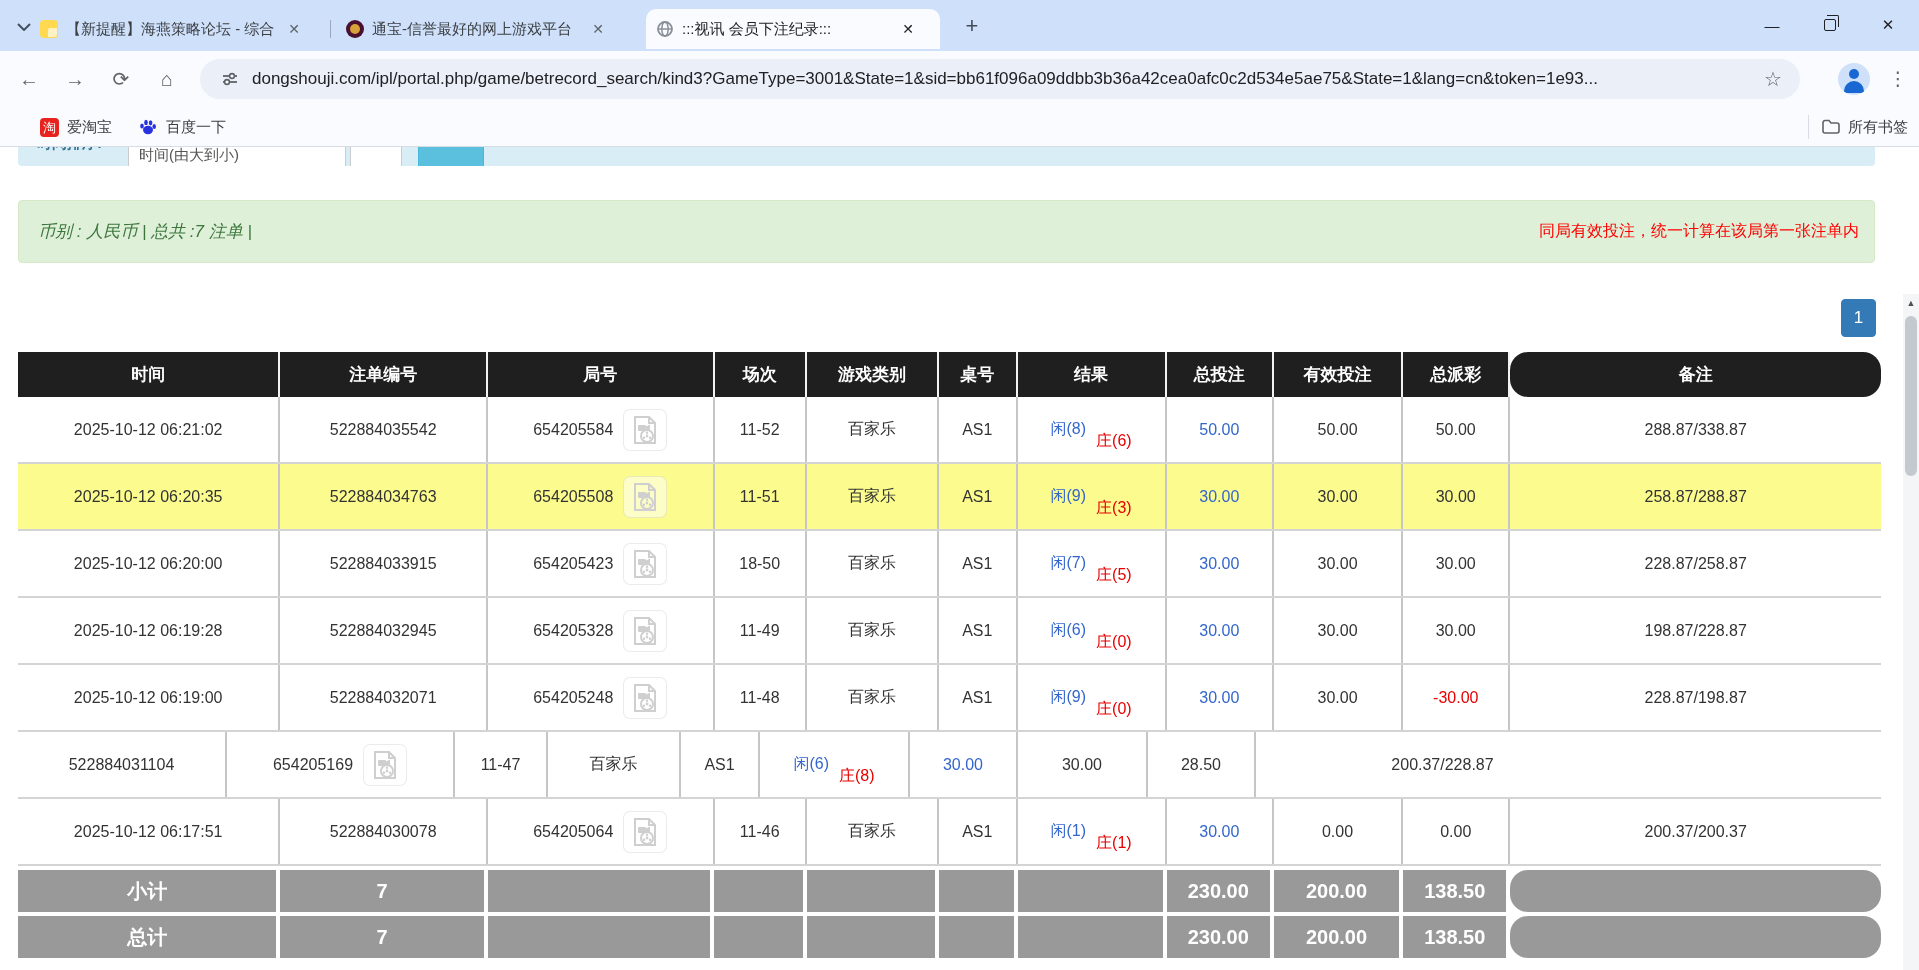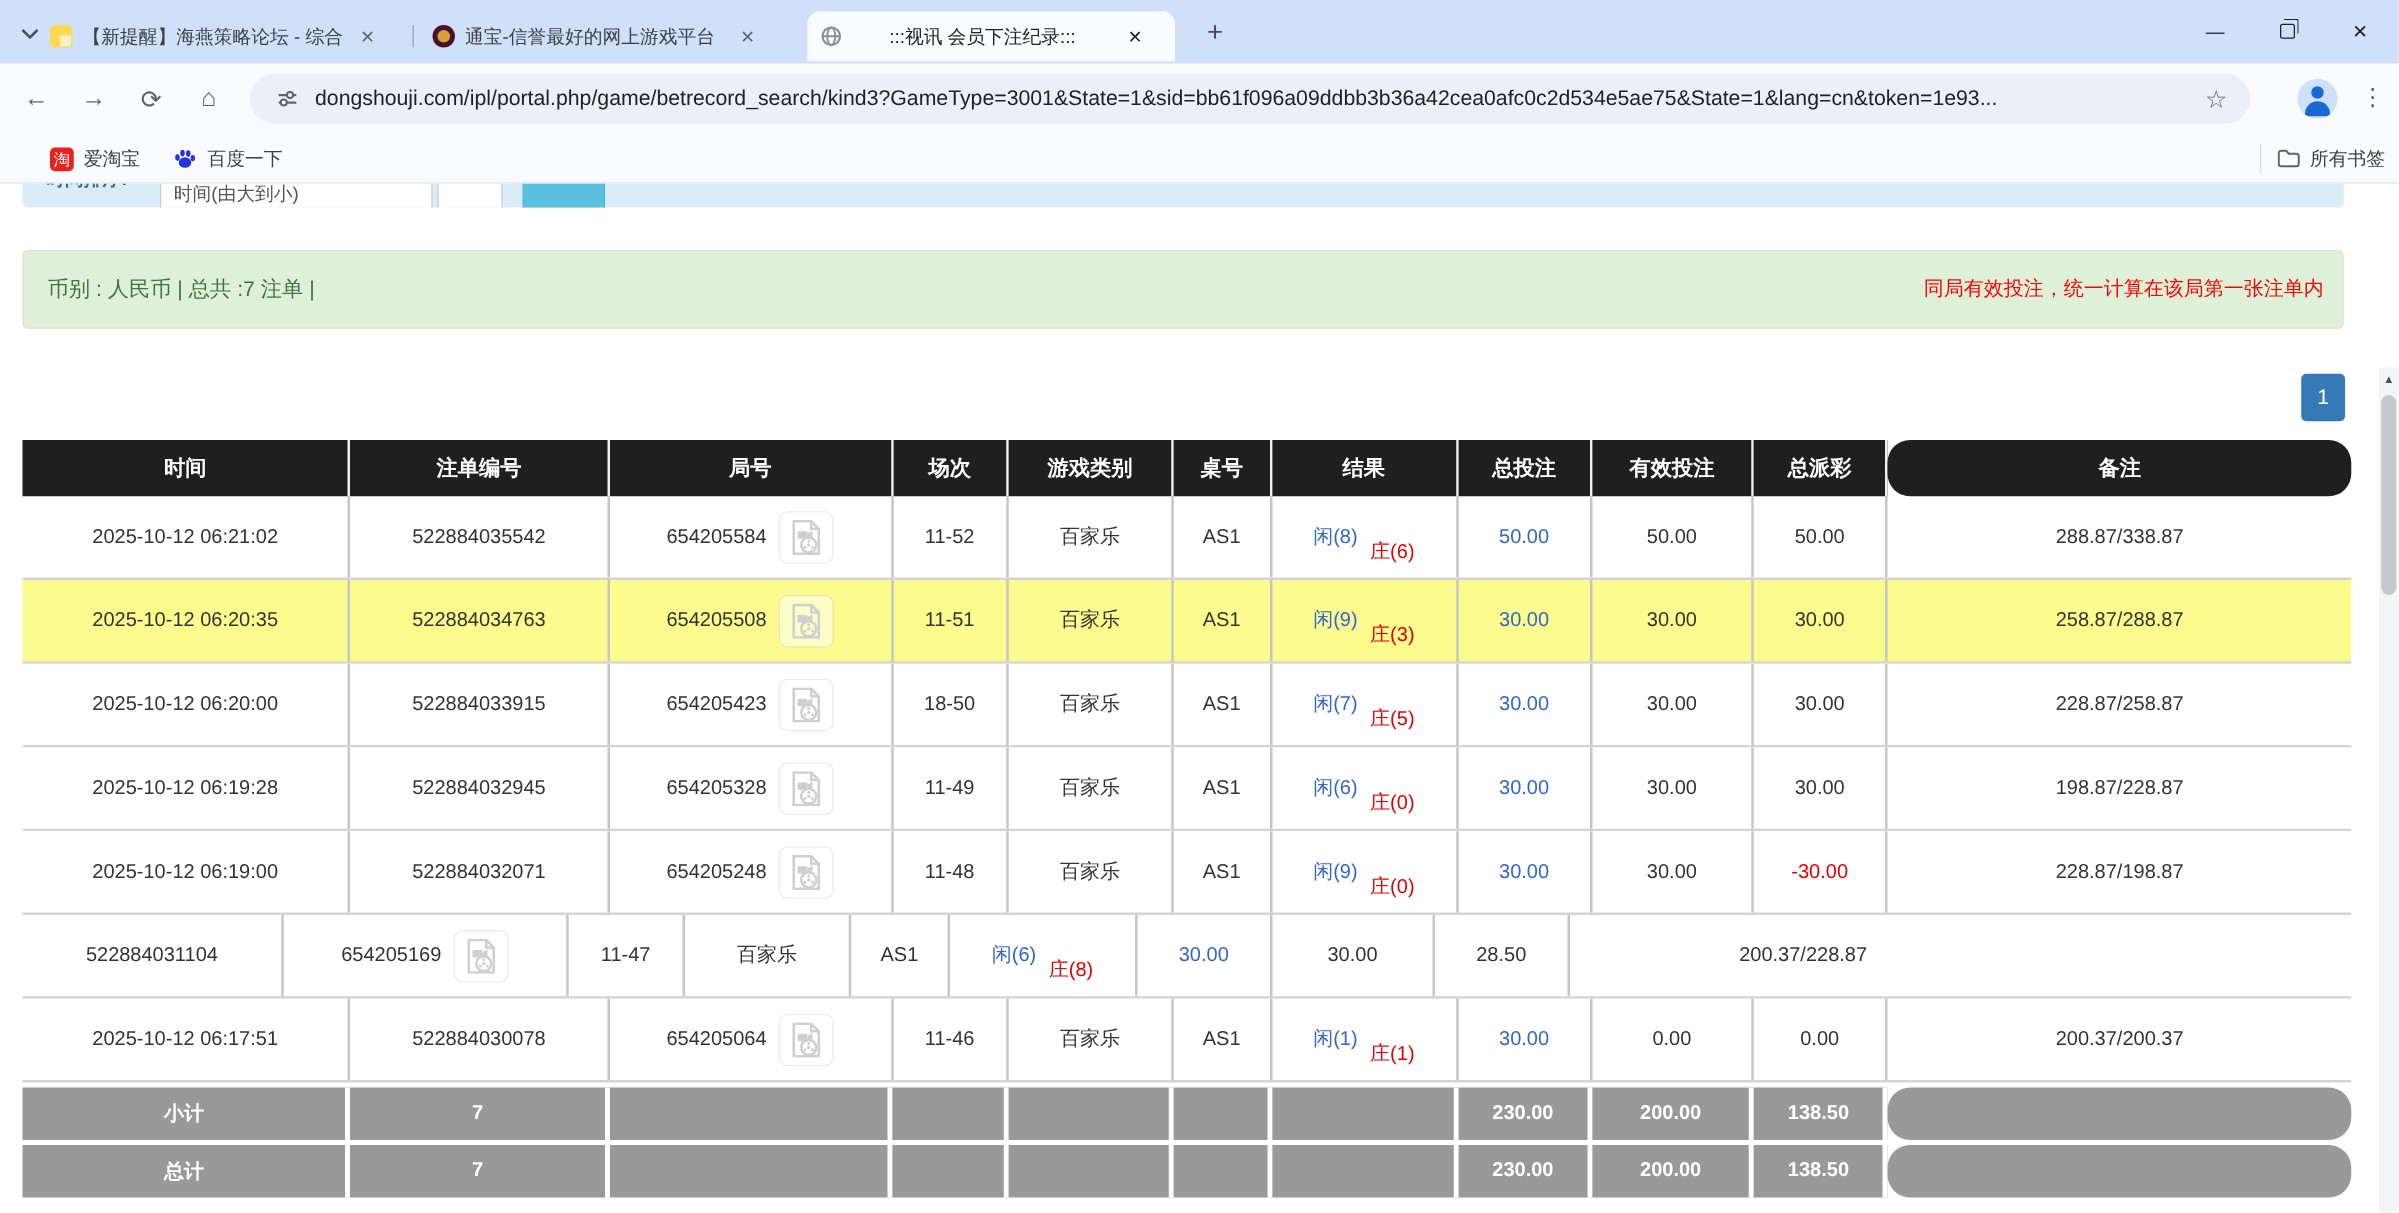--- a/index.html
+++ b/index.html
@@ -43,21 +43,21 @@
 
   
   .pagearea { position:absolute; left:0; top:147px; width:1919px; height:823px; background:#fff; }
   .filterstrip { position:absolute; left:18px; top:0px; width:1857px; height:19px; background:#d9edf7; border-radius:0 0 4px 4px; overflow:hidden; }
   .f-label { position:absolute; left:19px; top:-13px; font-size:15px; font-weight:bold; color:#31708f; }
   .f-input { position:absolute; left:110px; top:-10px; width:218px; height:36px; background:#fff; border:1px solid #ccc; border-radius:4px; font-size:15px; color:#555; padding:8px 10px 0; white-space:nowrap; overflow:hidden; }
   .f-input2 { position:absolute; left:332px; top:-10px; width:52px; height:36px; background:#fff; border:1px solid #ccc; border-radius:4px; }
   .f-btn { position:absolute; left:400px; top:-8px; width:66px; height:34px; background:#5bc0de; border:1px solid #46b8da; border-radius:4px; }
 
   .greenbar { position:absolute; left:18px; top:53px; width:1857px; height:63px; background:#dff0d8; border:1px solid #d6e9c6; border-radius:4px; }
-  .gb-left { position:absolute; left:19px; top:0; height:61px; display:flex; align-items:center; font-size:17px; color:#3c763d; }
+  .gb-left { position:absolute; left:19px; top:0; height:61px; display:flex; align-items:center; font-size:17px; color:#3c763d;font-style:italic; }
   .gb-right { position:absolute; right:15px; top:0; height:61px; display:flex; align-items:center; font-size:16px; color:#ff0000; }
 
   .pagi { position:absolute; left:1841px; top:152px; width:35px; height:38px; background:#337ab7; border:1px solid #337ab7; border-radius:4px; color:#fff; font-size:17px; display:flex; align-items:center; justify-content:center; }
 
   
   .btable { position:absolute; left:18px; top:205px; width:1863px; }
   .trow { display:flex; width:1863px; }
   .hrow { height:45px; }
   .hcell { background:#1f1f1f; color:#fff; font-weight:bold; font-size:17px; display:flex; align-items:center; justify-content:center; border-right:2px solid #f2f2f2; }
   .hcell:last-child { border-right:none; }
@@ -65,21 +65,21 @@
   .drow.hl { background:#fbfb8e; }
   .dcell { font-size:16px; color:#333; display:flex; align-items:center; justify-content:center; border-right:2px solid #c6c6c6; gap:10px; }
   .dcell:last-child { border-right:none; }
   .c0{width:264px;} .c1{width:209px;} .c2{width:228px;} .c3{width:93px;} .c4{width:133px;}
   .c5{width:79px;} .c6{width:150px;} .c7{width:108px;} .c8{width:130px;} .c9{width:108px;} .c10{width:373px;border-radius:18px;}
   .blue { color:#3366cc; }
   .redt { color:#e60000;margin-top:24px; }
   .neg { color:#e60000; }
   .vidbtn { width:44px; height:42px; background:rgba(255,255,255,0.5); border:1px solid rgba(0,0,0,0.08); border-radius:7px; display:flex; align-items:center; justify-content:center; }
   .srow { height:42px; margin-top:4px; }
-  .scell { background:#999999; color:#fff; font-weight:bold; font-size:16px; display:flex; align-items:center; justify-content:center; border-right:4px solid #fff; }
+  .scell { background:#999999; color:#fff; font-weight:bold; font-size:20px; display:flex; align-items:center; justify-content:center; border-right:4px solid #fff; }
   .scell:last-child { border-right:none; }
 
   
   .scroll { position:absolute; left:1903px; top:147px; width:16px; height:823px; background:#f4f5f7; }
   .scroll .up { position:absolute; left:0; top:4px; width:16px; text-align:center; font-size:9px; color:#505050; }
   .scroll .thumb { position:absolute; left:2px; top:22px; width:12px; height:160px; background:#c4c8cf; border-radius:6px; }
 </style>
 </head>
 <body>
 
@@ -101,21 +101,21 @@
       <span class="fav fav2"></span>
       <span class="title" style="width:208px;">通宝-信誉最好的网上游戏平台</span>
       <span class="x">✕</span>
     </div>
     <div class="tab active" style="left:646px; width:294px;">
       <svg class="fav" viewBox="0 0 18 18">
         <circle cx="9" cy="9" r="7" fill="none" stroke="#8a8f98" stroke-width="1.8"></circle>
         <ellipse cx="9" cy="9" rx="3.2" ry="7" fill="none" stroke="#8a8f98" stroke-width="1.5"></ellipse>
         <line x1="2" y1="9" x2="16" y2="9" stroke="#8a8f98" stroke-width="1.5"></line>
       </svg>
-      <span class="title" style="width:208px; color:#202124;text-align:center;">:::视讯 会员下注纪录:::</span>
+      <span class="title" style="width:208px; color:#202124;">:::视讯 会员下注纪录:::</span>
       <span class="x" style="color:#202124;">✕</span>
     </div>
     <div class="newtab">+</div>
     <div class="wctl" style="left:1749px;">—</div>
     <div class="wctl" style="left:1807px;">
         <span class="maxbox"></span>
       </div>
     <div class="wctl" style="left:1865px;">✕</div>
   </div>
 

